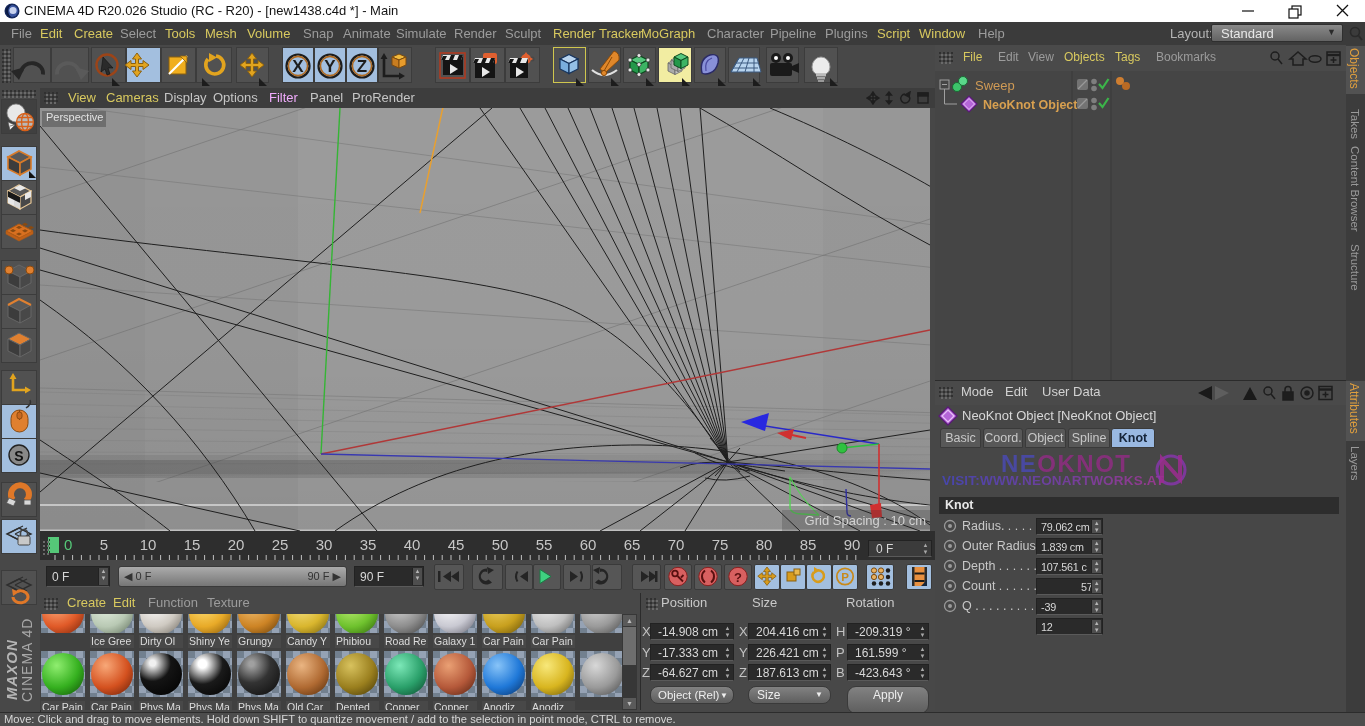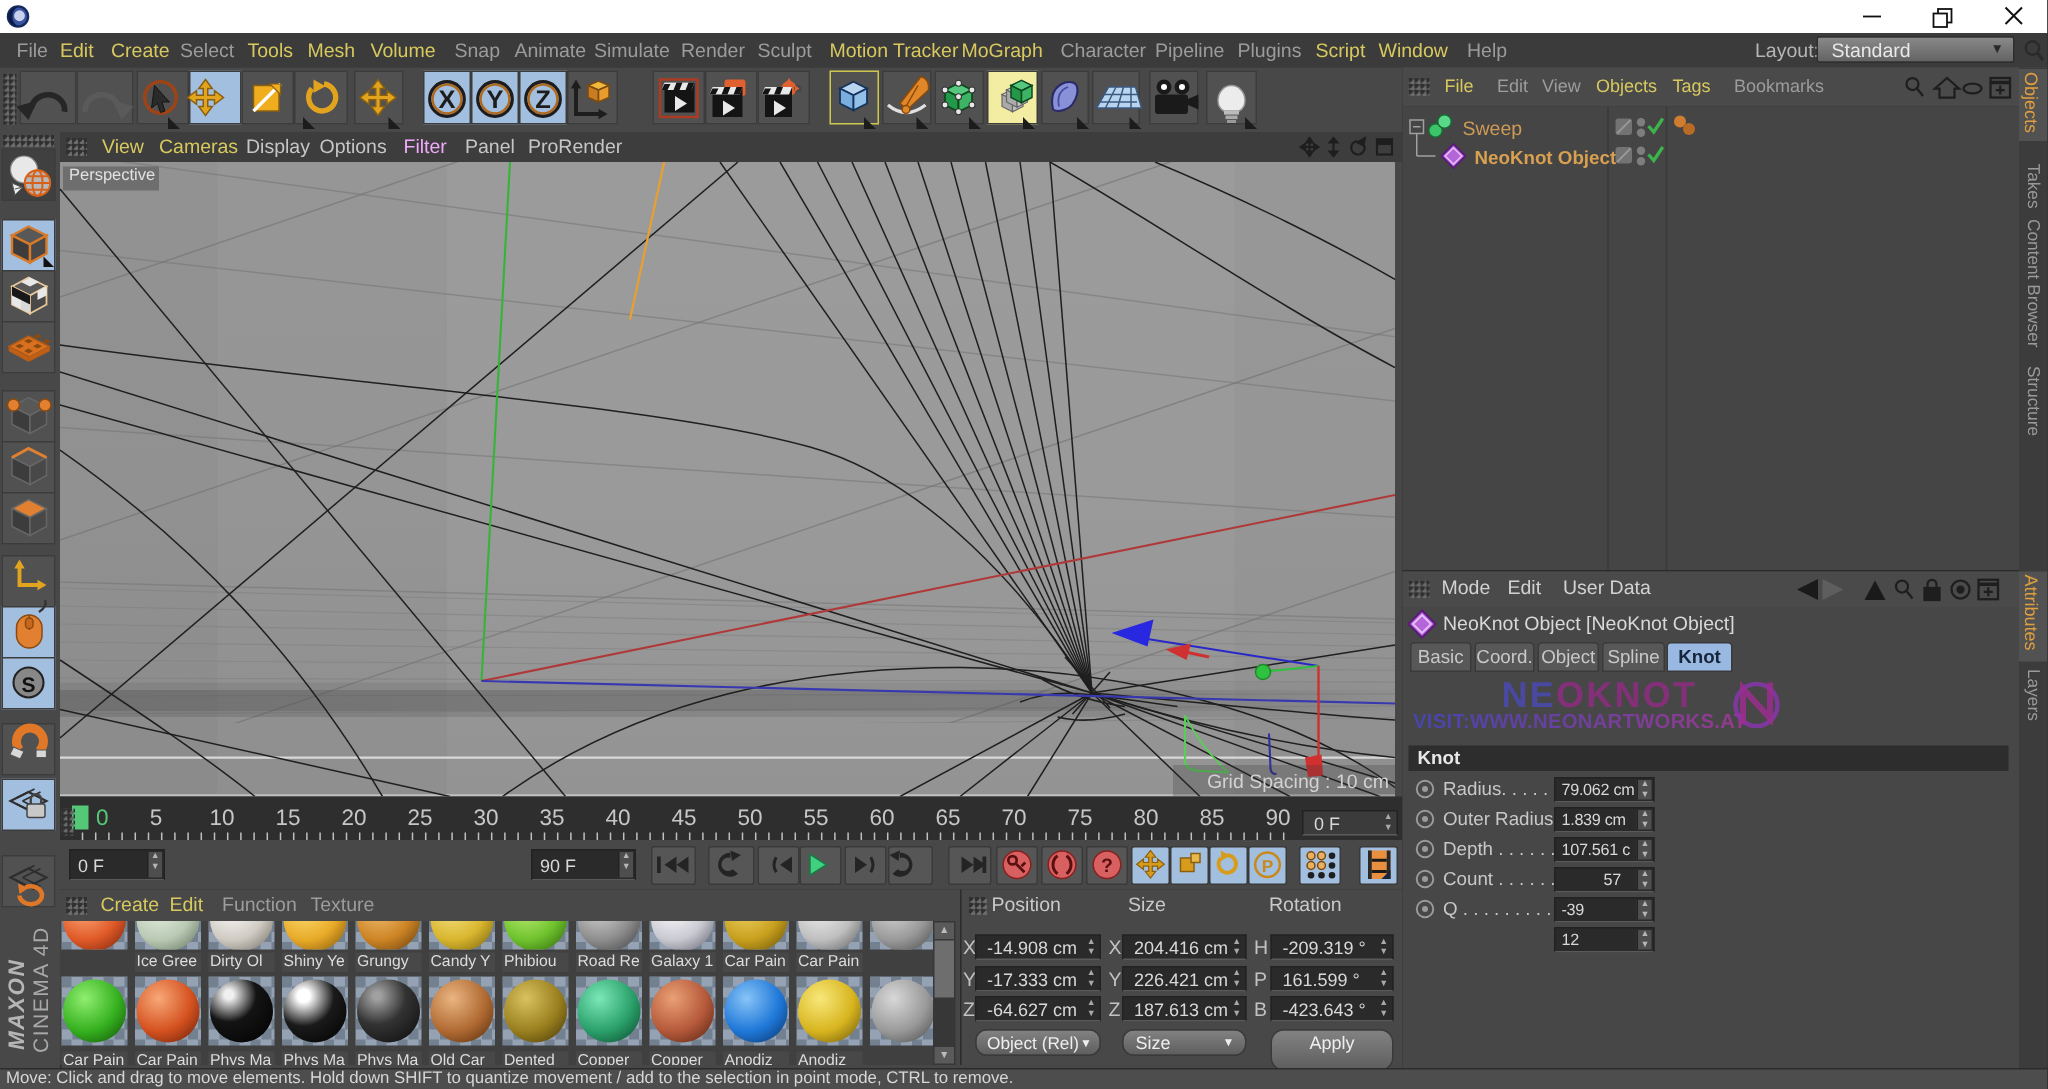--- a/index.html
+++ b/index.html
@@ -57,20 +57,21 @@
 <body>
 <div id="app">
 
   <div class="abs" id="titlebar">
     <svg class="abs" style="left:4px;top:3px" width="16" height="16" viewBox="0 0 16 16">
       <circle cx="8" cy="8" r="7.5" fill="#16295e"></circle>
       <circle cx="8" cy="8" r="6" fill="#3a55a0"></circle>
       <circle cx="9" cy="7.5" r="3.6" fill="#c8d2ee"></circle>
       <path d="M8 1.5 A6.5 6.5 0 0 0 8 14.5 A 7.5 7.5 0 0 1 8 1.5" fill="#0c1c46"></path>
     </svg>
+    <span class="t">CINEMA 4D R20.026 Studio (RC - R20) - [new1438.c4d *] - Main</span>
     <svg class="abs" style="left:1240px;top:0" width="125" height="22" viewBox="0 0 125 22">
       <line x1="2" y1="11" x2="14" y2="11" stroke="#111" stroke-width="1.2"></line>
       <rect x="52" y="6" width="9" height="9" fill="none" stroke="#111" stroke-width="1.2"></rect>
       <rect x="49" y="9" width="9" height="9" fill="#fff" stroke="#111" stroke-width="1.2"></rect>
       <path d="M97 5 L108 16 M108 5 L97 16" stroke="#111" stroke-width="1.3"></path>
     </svg>
   </div>
 
   <div class="abs" id="menubar">
     <span class="mi" style="left:11px">File</span>
@@ -78,21 +79,21 @@
     <span class="mi y" style="left:74px">Create</span>
     <span class="mi" style="left:120px">Select</span>
     <span class="mi y" style="left:165px">Tools</span>
     <span class="mi y" style="left:205px">Mesh</span>
     <span class="mi y" style="left:247px">Volume</span>
     <span class="mi" style="left:303px">Snap</span>
     <span class="mi" style="left:343px">Animate</span>
     <span class="mi" style="left:396px">Simulate</span>
     <span class="mi" style="left:454px">Render</span>
     <span class="mi" style="left:505px">Sculpt</span>
-    <span class="mi y" style="left:553px">Motion Tracker</span>
+    <span class="mi y" style="left:553px">Render Tracker</span>
     <span class="mi y" style="left:641px">MoGraph</span>
     <span class="mi" style="left:707px">Character</span>
     <span class="mi" style="left:770px">Pipeline</span>
     <span class="mi" style="left:825px">Plugins</span>
     <span class="mi y" style="left:877px">Script</span>
     <span class="mi y" style="left:919px">Window</span>
     <span class="mi" style="left:978px">Help</span>
     <span class="mi" style="left:1170px;color:#b5b5b5">Layout:</span>
     <div class="abs" style="left:1211px;top:2px;width:132px;height:18px;background:linear-gradient(#898989,#636363);border:1px solid #2f2f2f;border-radius:2px;box-sizing:border-box;">
       <span style="position:absolute;left:9px;top:1px;font-size:13px;color:#e8e8e8;">Standard</span>
@@ -660,20 +661,24 @@
     <div class="field" style="left:828px;top:9px;width:64px;height:17px;background:#3b3b3b;">
       <span style="position:absolute;left:7px;top:1px;">0 F</span>
       <span class="spin ns">▲<br>▼</span>
     </div>
   </div>
   <div class="abs" id="transport">
     <div class="field" style="left:6px;top:6px;width:64px;height:21px;">
       <span style="position:absolute;left:5px;top:3px;">0 F</span>
       <span class="spin">▲<br>▼</span>
     </div>
+    <div class="abs" style="left:78px;top:6px;width:229px;height:21px;background:linear-gradient(#ababab,#767676);border:1px solid #3a3a3a;border-radius:3px;box-sizing:border-box;">
+      <span style="position:absolute;left:5px;top:3px;font-size:11px;color:#333;">◀ 0 F</span>
+      <span style="position:absolute;right:5px;top:3px;font-size:11px;color:#333;">90 F ▶</span>
+    </div>
     <div class="field" style="left:314px;top:6px;width:70px;height:21px;">
       <span style="position:absolute;left:5px;top:3px;">90 F</span>
       <span class="spin">▲<br>▼</span>
     </div>
     <div class="pbtn" style="left:394px;width:30px;"></div>
     <div class="pbtn" style="left:432px;width:31px;"></div>
     <div class="pbtn" style="left:465px;width:28px;"></div>
     <div class="pbtn" style="left:493px;width:28px;"></div>
     <div class="pbtn" style="left:523px;width:28px;"></div>
     <div class="pbtn" style="left:552px;width:30px;"></div>
@@ -1040,21 +1045,21 @@
       </div>
     <div class="field" style="left:101px;top:133px;width:67px;height:17px;">
         <span style="position:absolute;left:4px;top:2px;">1.839 cm</span>
         <span class="spin">▲<br>▼</span>
       </div>
     <div class="field" style="left:101px;top:153px;width:67px;height:17px;">
         <span style="position:absolute;left:4px;top:2px;">107.561 c</span>
         <span class="spin">▲<br>▼</span>
       </div>
     <div class="field" style="left:101px;top:173px;width:67px;height:17px;">
-        <span style="position:absolute;left:4px;top:2px;padding-left:28px;">57</span>
+        <span style="position:absolute;left:16px;top:2px;padding-left:28px;">57</span>
         <span class="spin">▲<br>▼</span>
       </div>
     <div class="field" style="left:101px;top:193px;width:67px;height:17px;">
         <span style="position:absolute;left:4px;top:2px;">-39</span>
         <span class="spin">▲<br>▼</span>
       </div>
     <div class="field" style="left:101px;top:213px;width:67px;height:17px;">
         <span style="position:absolute;left:4px;top:2px;">12</span>
         <span class="spin">▲<br>▼</span>
       </div>

